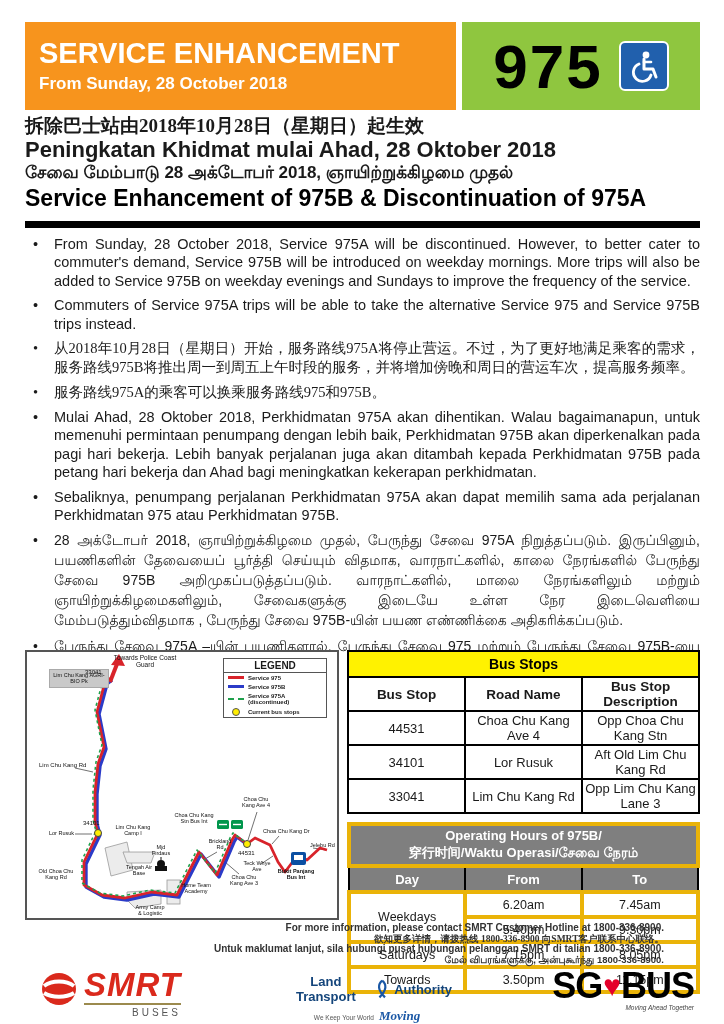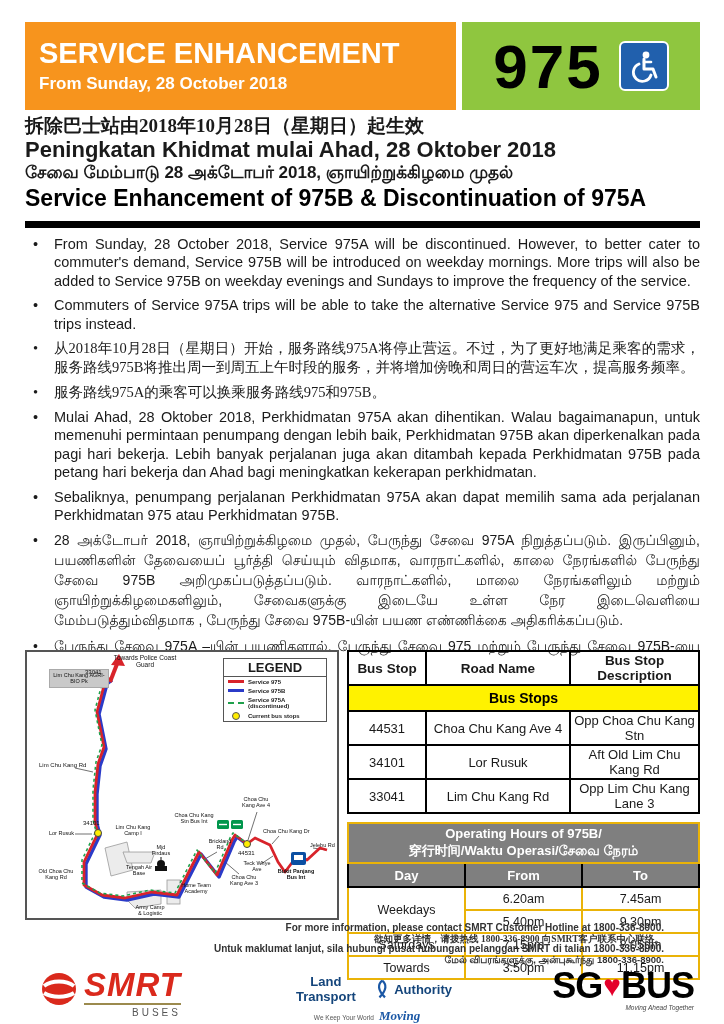--- a/index.html
+++ b/index.html
@@ -28,36 +28,36 @@
   .bullets .bl::before{content:"\2022";position:absolute;left:8px;top:0;}
   .bl.zh{font-family:"Liberation Serif", serif;line-height:19px;}
   .bl.ta{line-height:20px;font-size:14px;}
   
   .bottom{position:absolute;left:25px;top:650px;width:675px;height:272px;display:flex;gap:8px;}
   .map{width:314px;height:270px;border:2px solid #555;position:relative;box-sizing:border-box;background:#fff;}
   .map svg{position:absolute;left:0;top:0;}
   .ml{position:absolute;font-size:6px;line-height:1.15;color:#111;text-align:center;}
   .ml.nw{white-space:nowrap;}
   .legend{position:absolute;right:10px;top:6px;width:102px;border:1px solid #555;background:#fff;font-size:6px;}
-  .legend-title{font-size:13px;font-weight:bold;text-align:center;border-bottom:1px solid #555;padding:1px 0;}
+  .legend-title{font-size:10px;font-weight:bold;text-align:center;border-bottom:1px solid #555;padding:1px 0;}
   .legend-item{display:flex;align-items:center;gap:4px;padding:1.5px 4px;}
   .sw{width:16px;flex:0 0 16px;display:flex;justify-content:center;}
   .sw-line{width:16px;height:3px;}
   .sw-dash{width:16px;border-top:2px dashed #1FA04C;}
   .sw-circ{width:6px;height:6px;border-radius:50%;background:#FFED00;border:1px solid #555;}
   .legend-label{font-weight:bold;color:#222;}
   
   .right-col{width:353px;display:flex;flex-direction:column;}
   table{border-collapse:collapse;width:353px;table-layout:fixed;}
   .bs td,.bs th{border:2px solid #000;text-align:center;vertical-align:middle;}
   .bs-title{background:#FFF200;font-size:14px;font-weight:bold;height:22px;color:#000;}
   .bs th{font-size:13.5px;height:26px;}
   .bs td.cell{font-size:13px;height:25px;font-weight:normal;}
   .oh{margin-top:8px;}
-  .oh td,.oh th{border:2px solid #eab308;text-align:center;vertical-align:middle;}
+  .oh td,.oh th{border:4px solid #eab308;text-align:center;vertical-align:middle;}
   .oh-title{background:#7F7F7F;color:#fff;font-size:13px;font-weight:bold;height:36px;line-height:1.3;}
   .oh th{background:#7F7F7F;color:#fff;font-size:13px;height:20px;border:2px solid #000;}
   .oh td.cell{font-size:12.5px;height:19px;}
   
   .footer{position:absolute;left:0;top:923px;width:664px;text-align:right;color:#333;font-weight:bold;}
   .footer div{line-height:10.5px;}
   .f-en{font-size:10px;}
   .f-zh{font-size:9.5px;font-family:"Liberation Serif", serif;}
   .f-ms{font-size:10px;}
   .f-ta{font-size:9.5px;}
@@ -208,27 +208,27 @@
           </span>
         <span class="legend-label">Current bus stops</span>
       </div>
     </div>
   </div>
 
   <div class="right-col">
     <table class="bs">
       <tbody>
           <tr>
+            <td class="bs-title" colspan="3">Bus Stops</td>
+          </tr>
+      <tr>
         <th style="width:74px;">Bus Stop</th>
         <th style="width:140px;">Road Name</th>
         <th>Bus Stop Description</th>
       </tr>
-      <tr>
-            <td class="bs-title" colspan="3">Bus Stops</td>
-          </tr>
       <tr>
         <td class="cell">44531</td>
         <td class="cell">Choa Chu Kang Ave 4</td>
         <td class="cell">Opp Choa Chu Kang Stn</td>
       </tr>
       <tr>
         <td class="cell">34101</td>
         <td class="cell">Lor Rusuk</td>
         <td class="cell">Aft Old Lim Chu Kang Rd</td>
       </tr>

